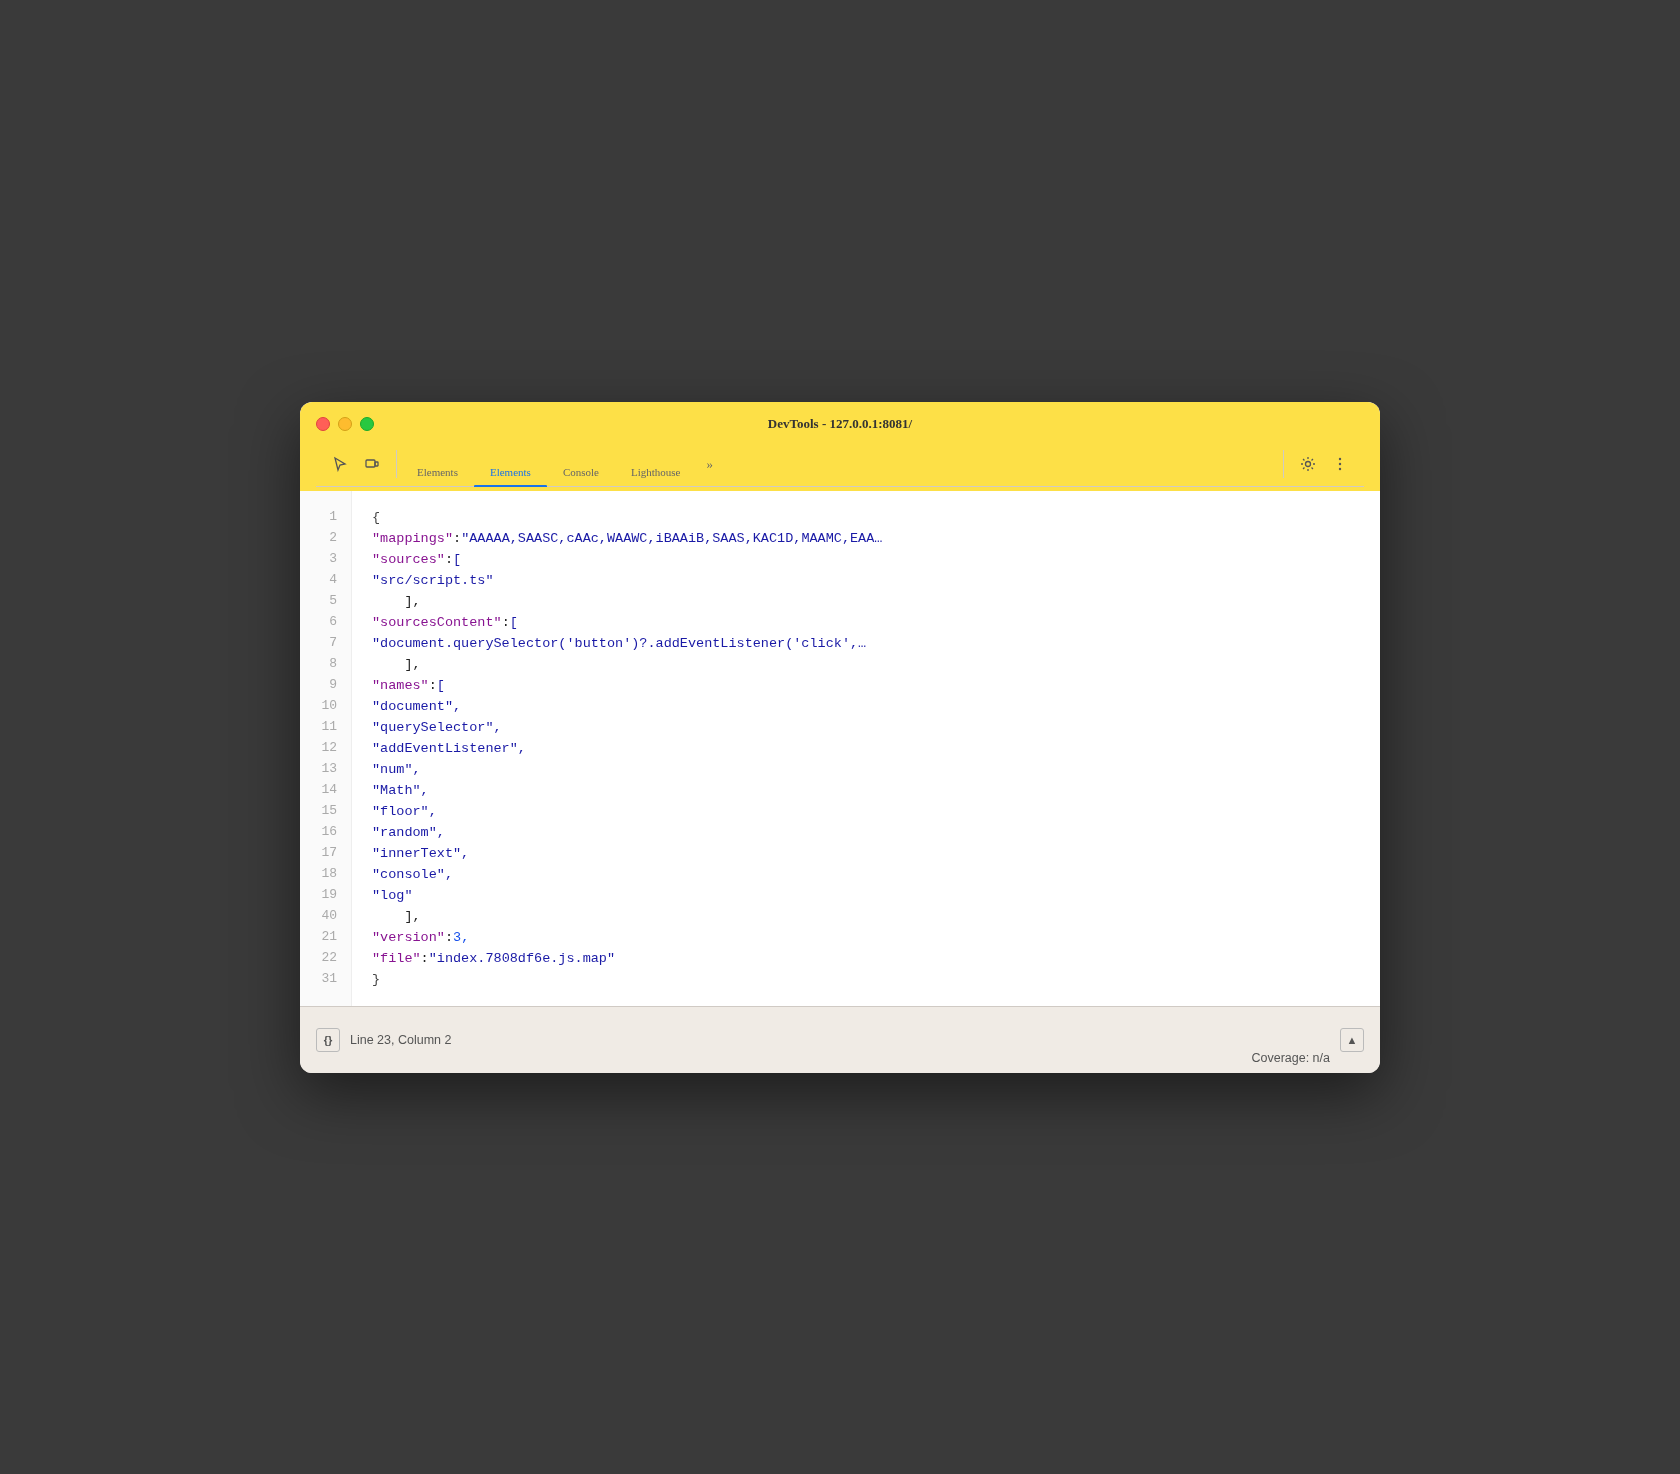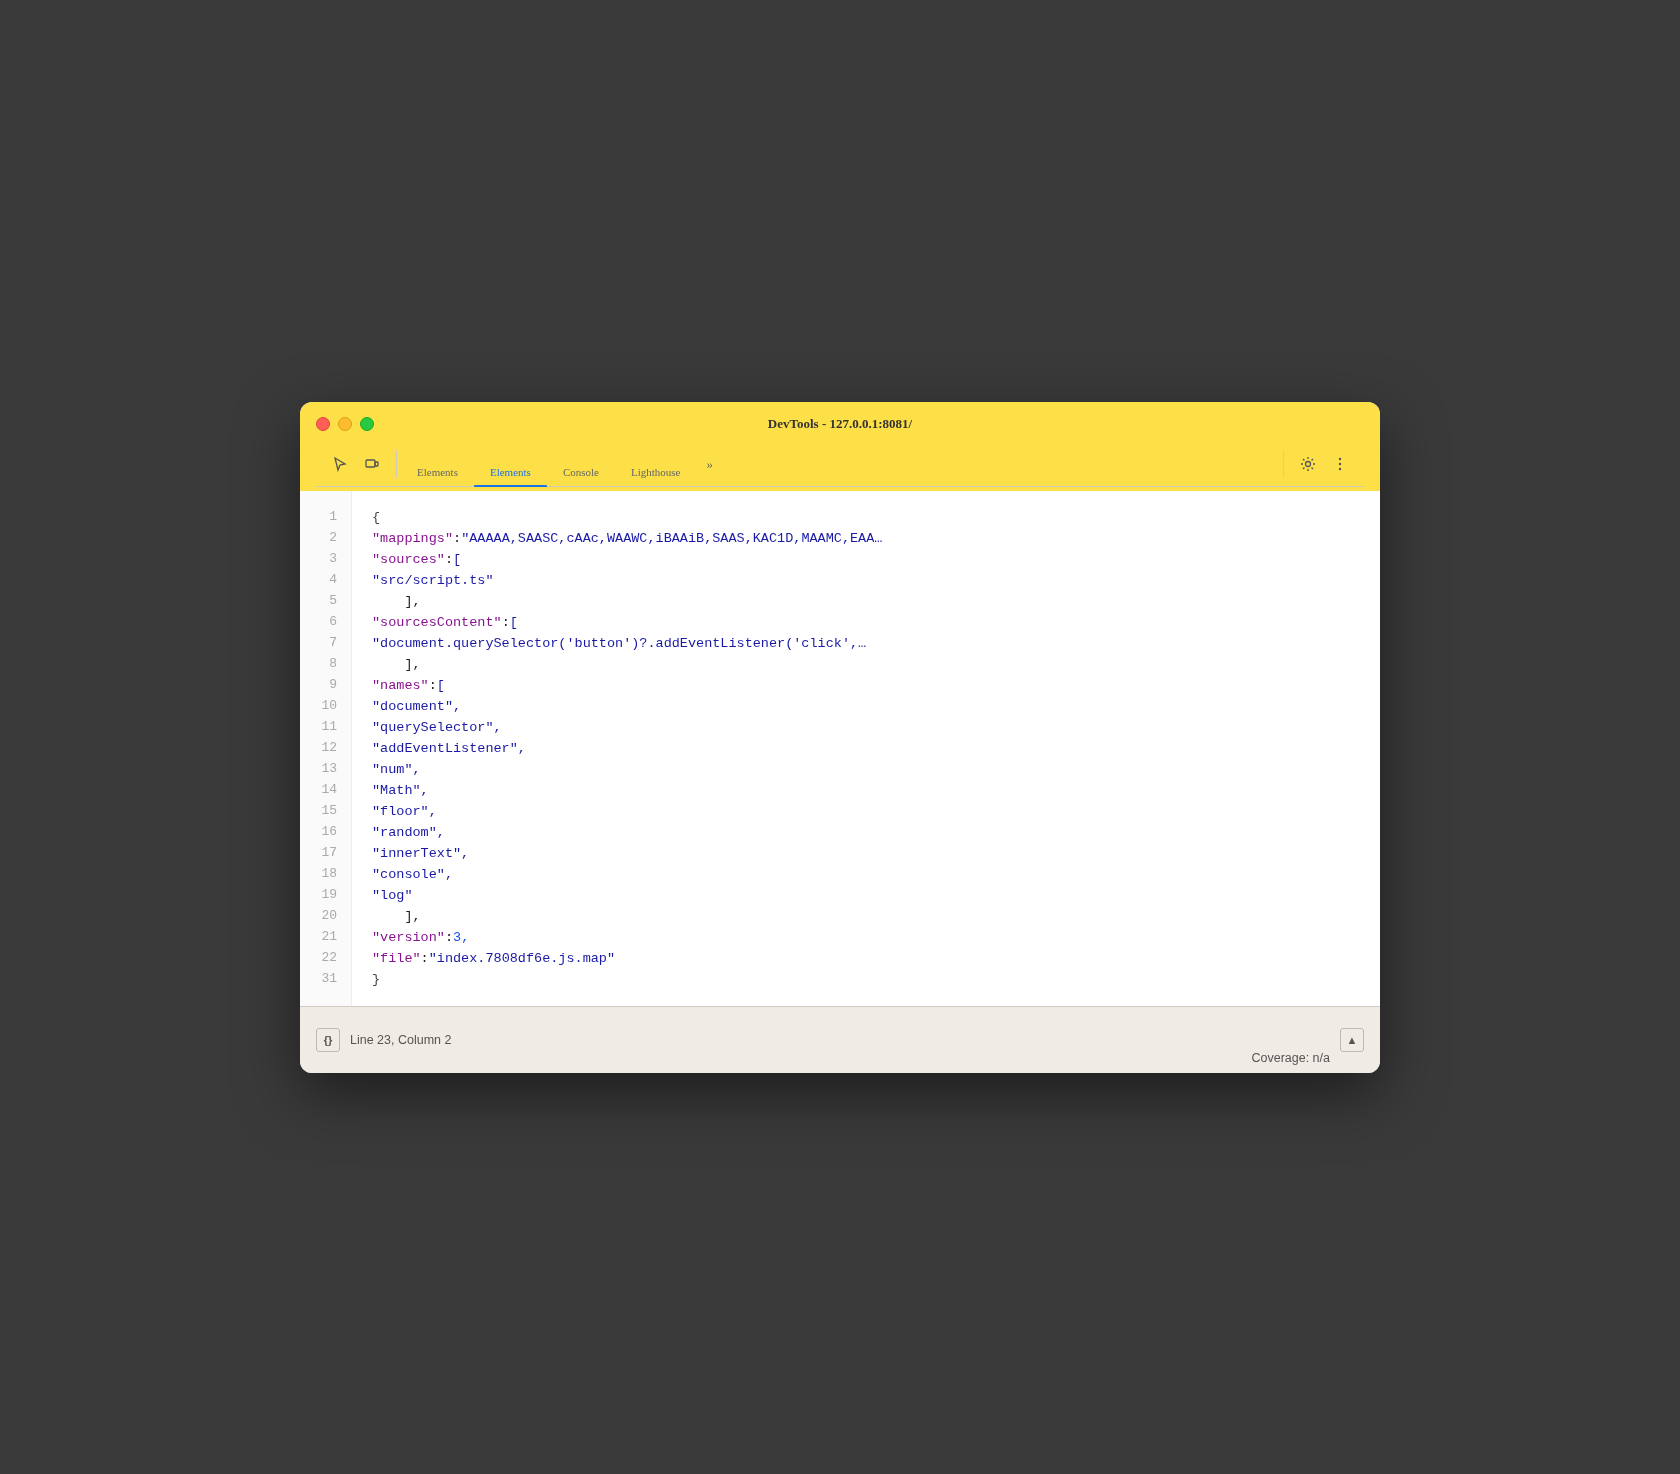--- a/index.html
+++ b/index.html
@@ -361,21 +361,21 @@
         <div class="line-num">10</div>
         <div class="line-num">11</div>
         <div class="line-num">12</div>
         <div class="line-num">13</div>
         <div class="line-num">14</div>
         <div class="line-num">15</div>
         <div class="line-num">16</div>
         <div class="line-num">17</div>
         <div class="line-num">18</div>
         <div class="line-num">19</div>
-        <div class="line-num">20</div>
+        <div class="line-num">40</div>
         <div class="line-num">21</div>
         <div class="line-num">22</div>
         <div class="line-num">31</div>
       </div>
     <div class="code-content"><div class="code-line"><span style="color:#444">{</span></div><div class="code-line">    <span style="color:#881391">"mappings"</span>:<span style="color:#1a1aa6">"AAAAA,SAASC,cAAc,WAAWC,iBAAiB,SAAS,KAC1D,MAAMC,EAA…</span></div><div class="code-line">    <span style="color:#881391">"sources"</span>:<span style="color:#1a1aa6">[</span></div><div class="code-line">        <span style="color:#1a1aa6">"src/script.ts"</span></div><div class="code-line">    ],</div><div class="code-line">    <span style="color:#881391">"sourcesContent"</span>:<span style="color:#1a1aa6">[</span></div><div class="code-line">        <span style="color:#1a1aa6">"document.querySelector('button')?.addEventListener('click',…</span></div><div class="code-line">    ],</div><div class="code-line">    <span style="color:#881391">"names"</span>:<span style="color:#1a1aa6">[</span></div><div class="code-line">        <span style="color:#1a1aa6">"document",</span></div><div class="code-line">        <span style="color:#1a1aa6">"querySelector",</span></div><div class="code-line">        <span style="color:#1a1aa6">"addEventListener",</span></div><div class="code-line">        <span style="color:#1a1aa6">"num",</span></div><div class="code-line">        <span style="color:#1a1aa6">"Math",</span></div><div class="code-line">        <span style="color:#1a1aa6">"floor",</span></div><div class="code-line">        <span style="color:#1a1aa6">"random",</span></div><div class="code-line">        <span style="color:#1a1aa6">"innerText",</span></div><div class="code-line">        <span style="color:#1a1aa6">"console",</span></div><div class="code-line">        <span style="color:#1a1aa6">"log"</span></div><div class="code-line">    ],</div><div class="code-line">    <span style="color:#881391">"version"</span>:<span style="color:#1750eb">3,</span></div><div class="code-line">    <span style="color:#881391">"file"</span>:<span style="color:#1a1aa6">"index.7808df6e.js.map"</span></div><div class="code-line"><span style="color:#444">}</span></div></div>
   </div>
 
   <div class="status-bar">
     <div class="format-btn">{}</div>
     <span>Line 23, Column 2</span>

